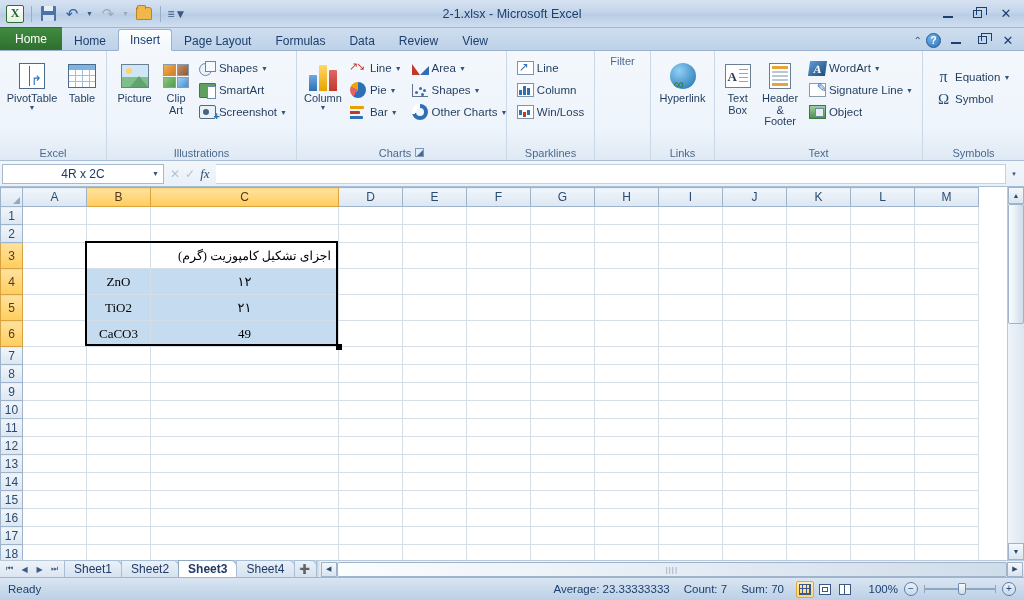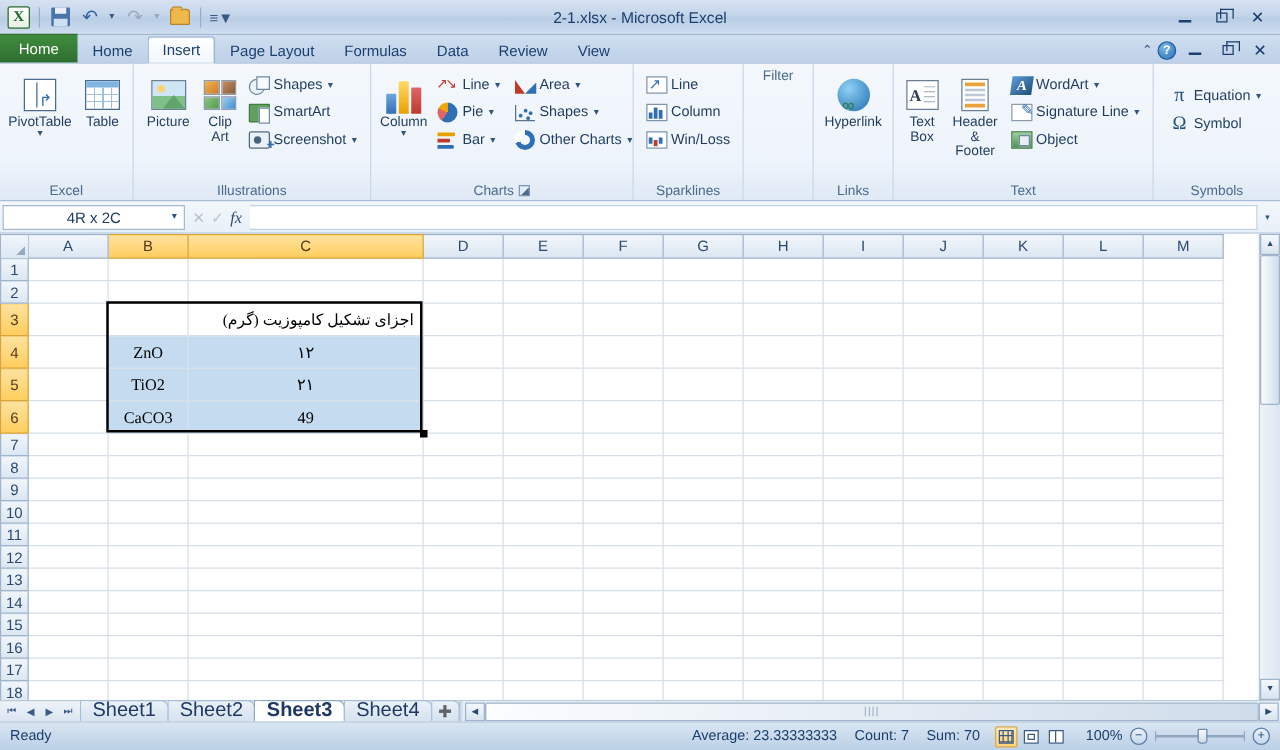--- a/index.html
+++ b/index.html
@@ -200,21 +200,21 @@
   .ic-eq{font-family:"Liberation Serif",serif;font-size:16px;color:#1f4e79;line-height:1;}
   .ic-sym{font-family:"Liberation Serif",serif;font-size:15px;color:#1f4e79;line-height:1;}
 
   
   .formulabar {
     flex: 0 0 26px; height: 26px; display: flex; align-items: center;
     background: linear-gradient(to bottom,#f3f7fb,#e8f0f8);
     border-bottom: 1px solid #a8bdd6; padding: 0 2px;
   }
   .namebox {
-    width: 146px; height: 20px; background: #fff; border: 1px solid #a6b9cd;
+    width: 162px; height: 20px; background: #fff; border: 1px solid #a6b9cd;
     display: flex; align-items: center; justify-content: center; position: relative;
     font-size: 12px; color: #1f3864;
   }
   .namebox .nb-arrow { position: absolute; right: 4px; font-size: 7px; color:#33557f; }
   .fb-btns { display: flex; align-items: center; gap: 5px; padding: 0 6px; }
   .fb-x, .fb-v { font-size: 12px; color: #b6c2ce; }
   .fb-fx { font-family: "Liberation Serif", serif; font-style: italic; font-size: 13px; color: #2b4a72; }
   .fb-input { flex: 1; height: 20px; background: #fff; border: 1px solid #c3d2e0; border-left:none; }
   .fb-expand { width: 16px; display:flex;align-items:center;justify-content:center; font-size:7px; color:#33557f; }
 
@@ -280,21 +280,21 @@
     height: 17px; flex: 0 0 17px; display: flex; align-items: stretch;
     background: linear-gradient(to bottom,#eef3f9,#dbe5f1); border-top: 1px solid #b9c9da;
   }
   .tabnav { display: flex; align-items: center; padding: 0 2px; gap:0px; }
   .tabnav span {
     width: 15px; height: 15px; display:flex;align-items:center;justify-content:center;
     font-size: 8px; color: #3a5a85;
   }
   .sheettabs { display: flex; align-items: flex-end; }
   .stab {
-    height: 17px; padding: 0 9px; font-size: 16px; color: #1f3864;
+    height: 17px; padding: 0 9px; font-size: 12px; color: #1f3864;
     display: flex; align-items: center;
     background: linear-gradient(to bottom,#eaf1f9,#d5e2ef);
     border: 1px solid #a8bdd6; border-bottom: none;
     border-radius: 0 6px 0 0; margin-right: -1px;
   }
   .stab.active { background: #fff; font-weight: bold; border-color:#8fa9c4; }
   .stab.newsheet { padding: 0 5px; }
   .tabsplit { width: 4px; background: linear-gradient(to right,#c3d2e2,#e6eef7); border-left:1px solid #a8bdd6; }
   .hbar { flex: 1; display: flex; align-items: center; padding: 0 1px; }
   .hthumb { flex: 1; }

